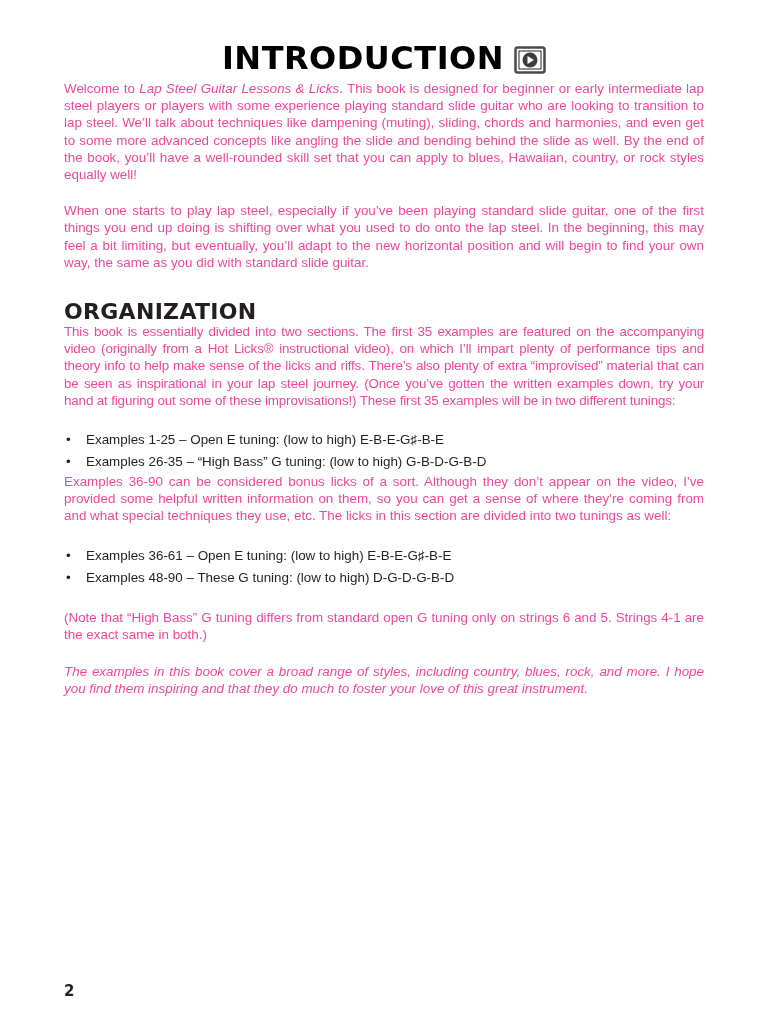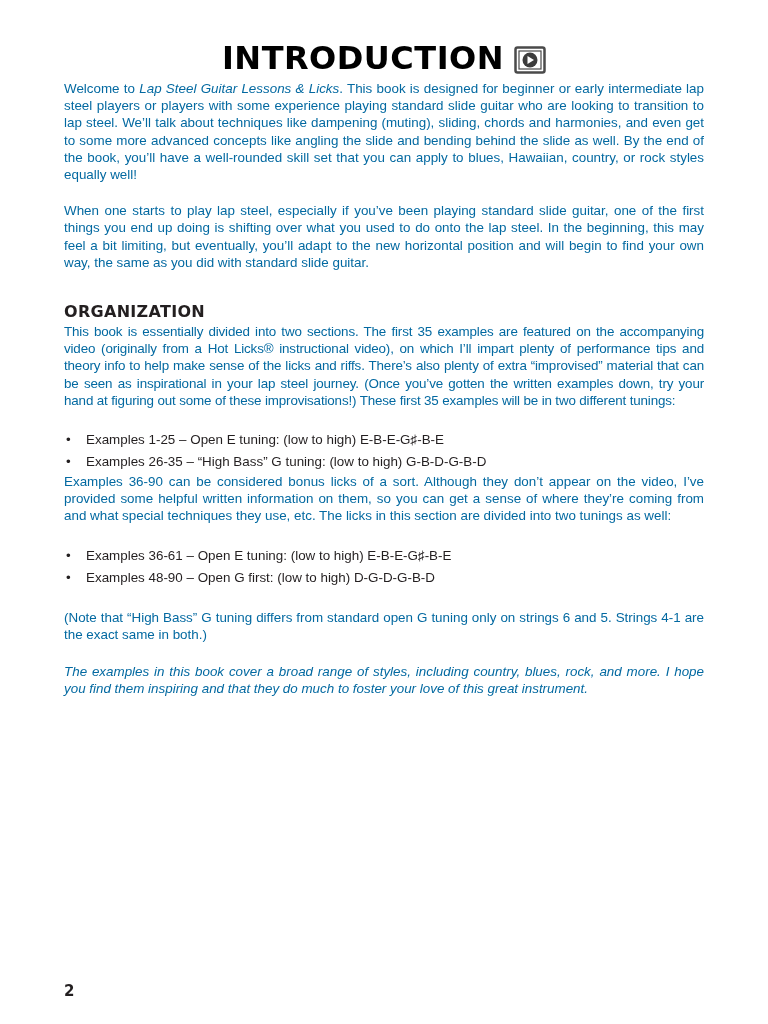--- a/index.html
+++ b/index.html
@@ -42,28 +42,28 @@
       width: 32px;
       height: 28px;
       display: inline-block;
       margin-top: 4px;
     }
     p {
       margin: 0;
       font-size: 13.4px;
       line-height: 17.2px;
       text-align: justify;
-      color: #0369a1;
+      color: #ec4899;
     }
     .p1 { margin-top: 0px; }
     .p2 { margin-top: 19px; }
     .section-heading {
       font-family: "DejaVu Sans", sans-serif;
       font-weight: bold;
-      font-size: 16px;
+      font-size: 22px;
       margin: 30px 0 0 0;
       line-height: 22px;
       letter-spacing: 0.3px;
     }
     .p3 {
       margin-top: 0;
       letter-spacing: -0.15px;
     }
     ul {
       list-style: none;
@@ -134,21 +134,21 @@
 
   <p class="p4">Examples 36-90 can be considered bonus licks of a sort. Although they don’t appear on the video, I’ve provided some helpful written information on them, so you can get a sense of where they’re coming from and what special techniques they use, etc. The licks in this section are divided into two tunings as well:</p>
 
   <ul class="b2">
     <li>
       <span class="bullet">•</span>
       <span class="ex-label">Examples 36-61</span><span> – Open E tuning: (low to high) E-B-E-G♯-B-E</span>
     </li>
     <li>
       <span class="bullet">•</span>
-      <span class="ex-label">Examples 48-90</span><span> – Open G first: (low to high) D-G-D-G-B-D</span>
+      <span class="ex-label">Examples 48-90</span><span> – These G tuning: (low to high) D-G-D-G-B-D</span>
     </li>
   </ul>
 
   <p class="p5">(Note that “High Bass” G tuning differs from standard open G tuning only on strings 6 and 5. Strings 4-1 are the exact same in both.)</p>
 
   <p class="p6">The examples in this book cover a broad range of styles, including country, blues, rock, and more. I hope you find them inspiring and that they do much to foster your love of this great instrument.</p>
 </div>
 
 <div class="page-number">2</div>
 

